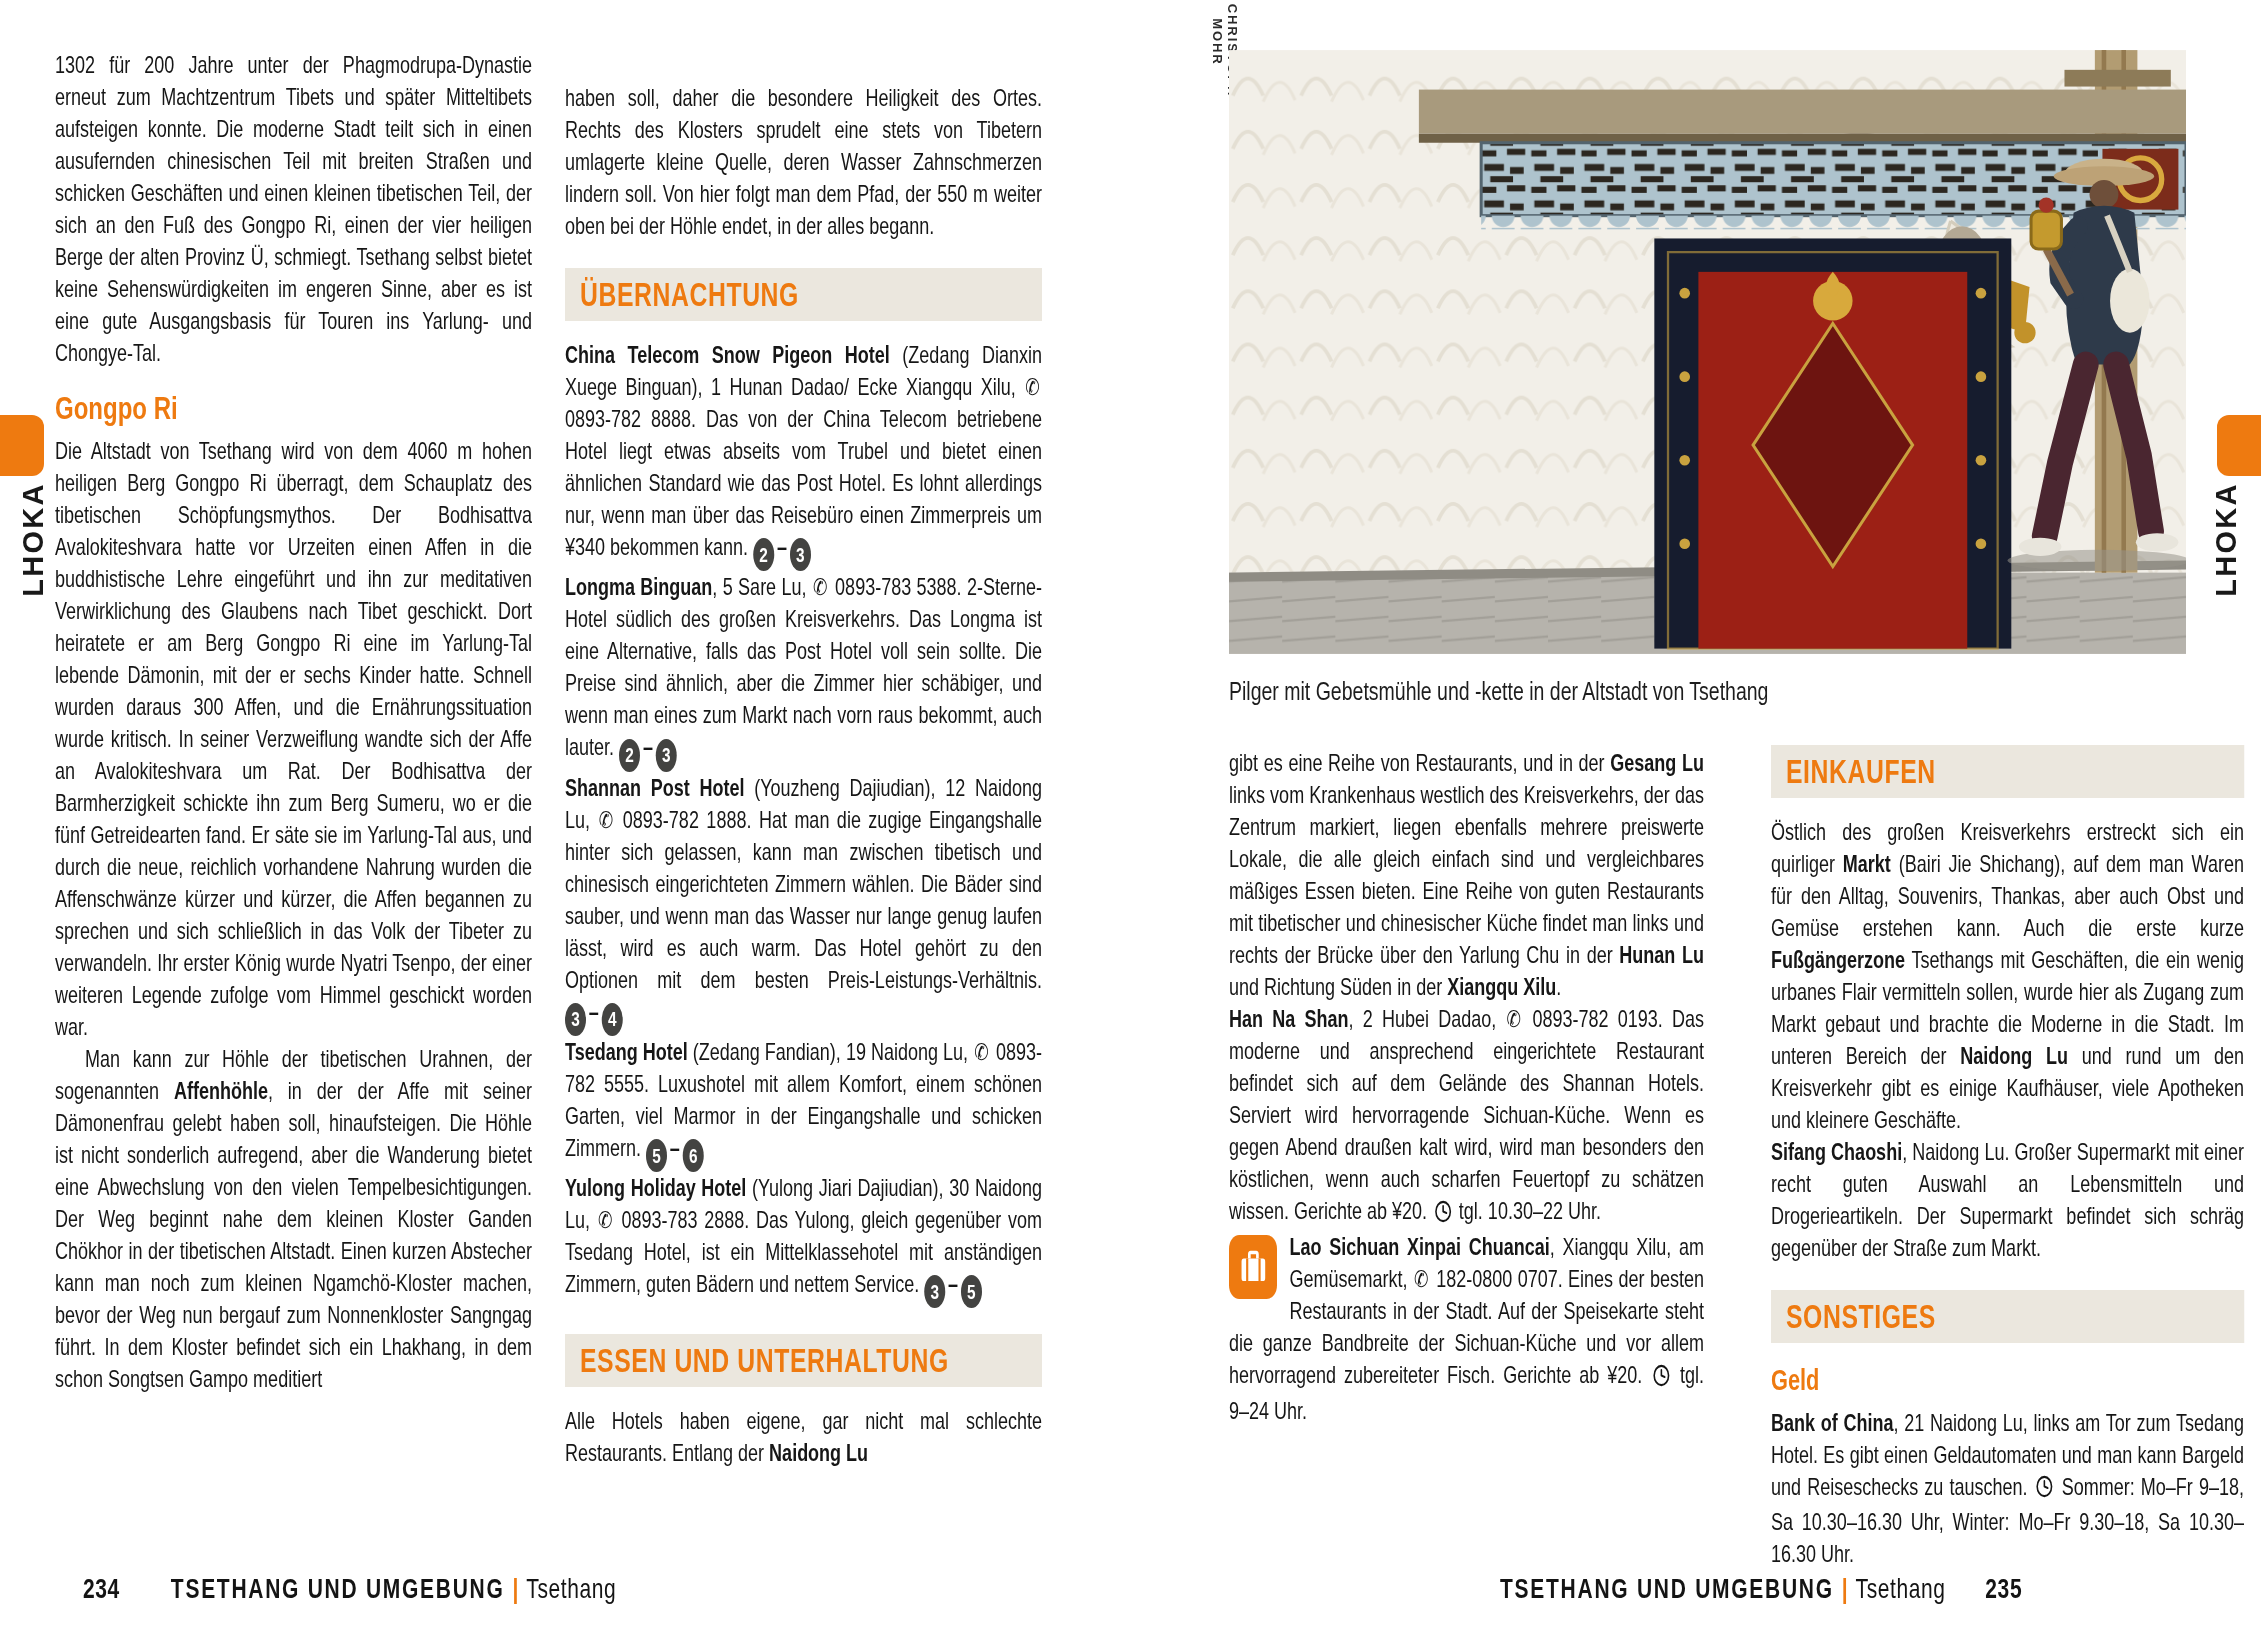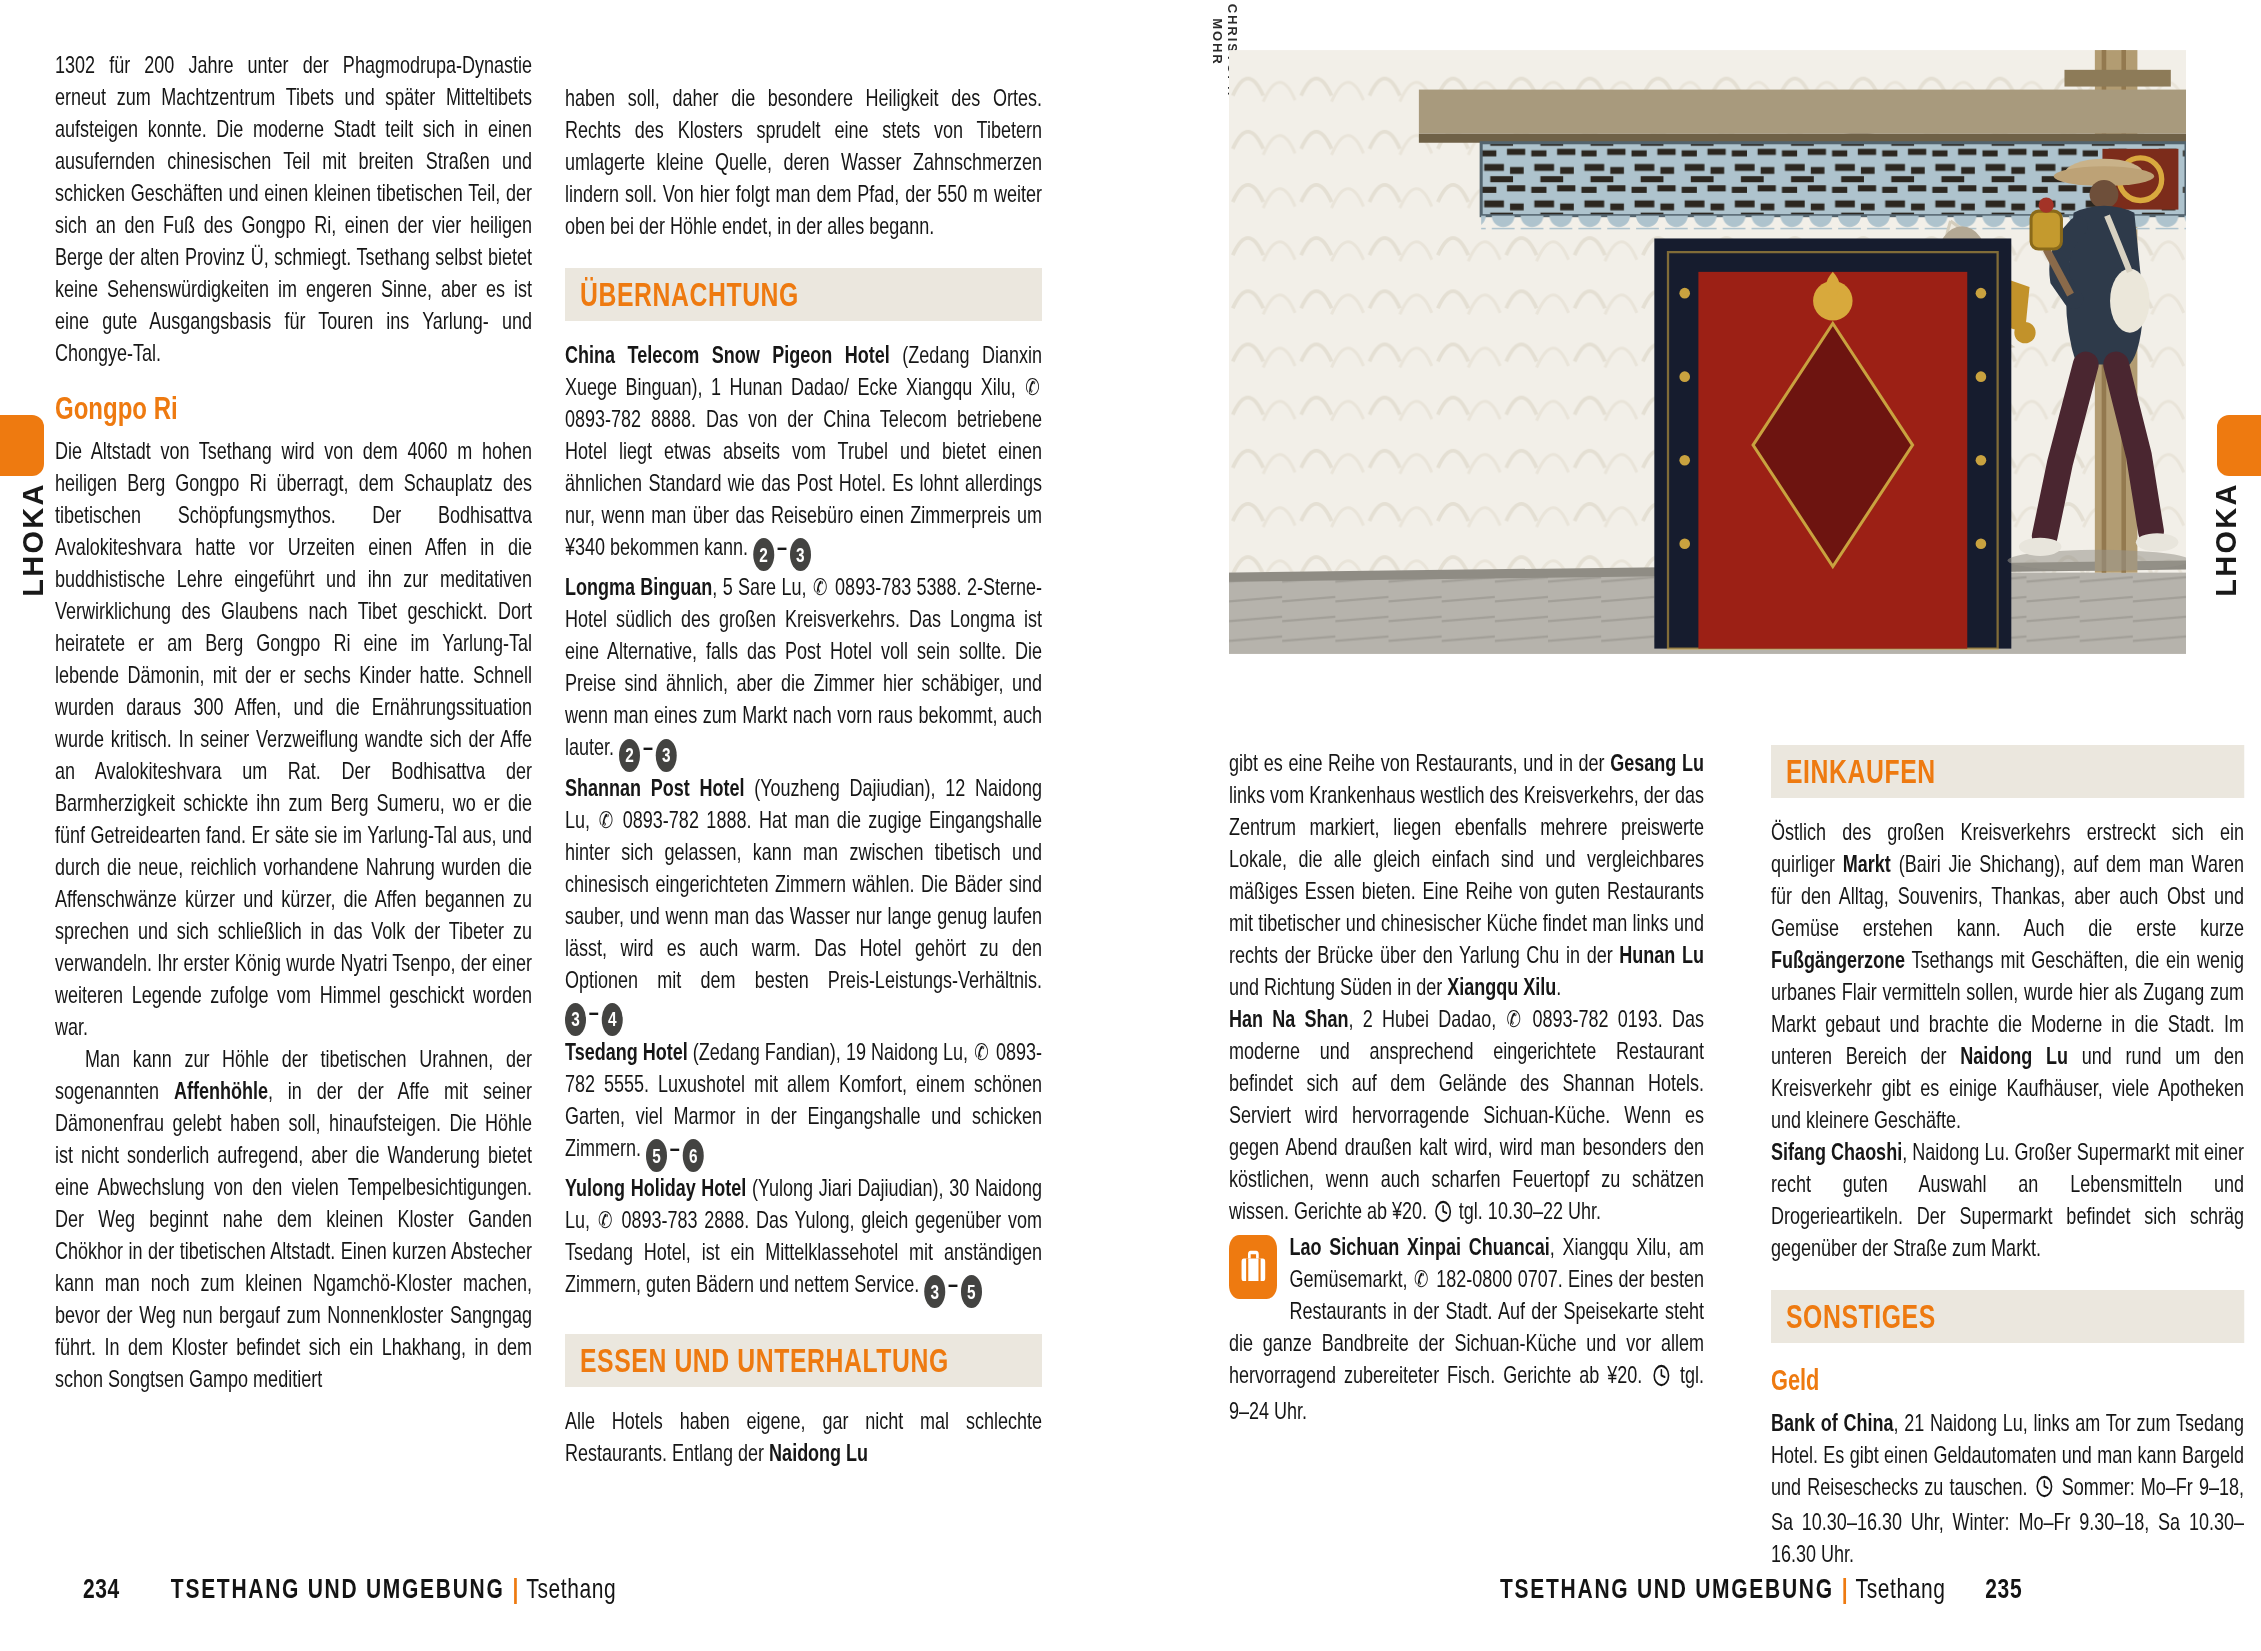--- a/index.html
+++ b/index.html
@@ -171,20 +171,23 @@
       <path d="M1186 292 q-20 -50 -30 -74" stroke="#d8d2c2" stroke-width="8" fill="none"></path>
       <line x1="1108" y1="322" x2="1076" y2="262" stroke="#8a6a4a" stroke-width="10"></line>
       <rect x="1056" y="212" width="40" height="50" rx="10" fill="#c49a2e" stroke="#8a6a1a" stroke-width="4"></rect>
       <circle cx="1076" cy="204" r="10" fill="#a33327"></circle>
       <path d="M1128 414 l-34 130 l-20 96" fill="none" stroke="#4a2630" stroke-width="34" stroke-linecap="round"></path>
       <path d="M1168 414 l30 120 l16 100" fill="none" stroke="#4a2630" stroke-width="34" stroke-linecap="round"></path>
       <ellipse cx="1068" cy="654" rx="28" ry="12" fill="#e8e5dc"></ellipse>
       <ellipse cx="1222" cy="648" rx="28" ry="12" fill="#e8e5dc"></ellipse>
     </svg>
   </div>
+  <div class="caption">
+    <div class="cond">Pilger mit Gebetsmühle und -kette in der Altstadt von Tsethang</div>
+  </div>
 
   <div class="col body-text" style="left:1229px;top:747px;width:475px;">
     <div class="cond">
       <p>gibt es eine Reihe von Restaurants, und in der <b>Gesang Lu</b> links vom Krankenhaus westlich des Kreisverkehrs, der das Zentrum markiert, liegen ebenfalls mehrere preiswerte Lokale, die alle gleich einfach sind und vergleichbares mäßiges Essen bieten. Eine Reihe von guten Restaurants mit tibetischer und chinesischer Küche findet man links und rechts der Brücke über den Yarlung Chu in der <b>Hunan Lu</b> und Richtung Süden in der <b>Xiangqu Xilu</b>.</p>
       <p><b>Han Na Shan</b>, 2 Hubei Dadao, <span class="icon-phone">✆</span> 0893-782 0193. Das moderne und ansprechend eingerichtete Restaurant befindet sich auf dem Gelände des Shannan Hotels. Serviert wird hervorragende Sichuan-Küche. Wenn es gegen Abend draußen kalt wird, wird man besonders den köstlichen, wenn auch scharfen Feuertopf zu schätzen wissen. Gerichte ab ¥20. <span class="clock"><svg width="23" height="23" viewBox="0 0 24 24">
               <circle cx="12" cy="12" r="10" fill="none" stroke="#161616" stroke-width="2.2"></circle>
               <path d="M12 12 L12 6.2 M12 12 L16.6 13.6" stroke="#161616" stroke-width="2.2" fill="none" stroke-linecap="round"></path>
             </svg></span> tgl. 10.30–22 Uhr.</p>
       <p><span class="pick">
             <svg width="43" height="43" viewBox="0 0 24 24">

